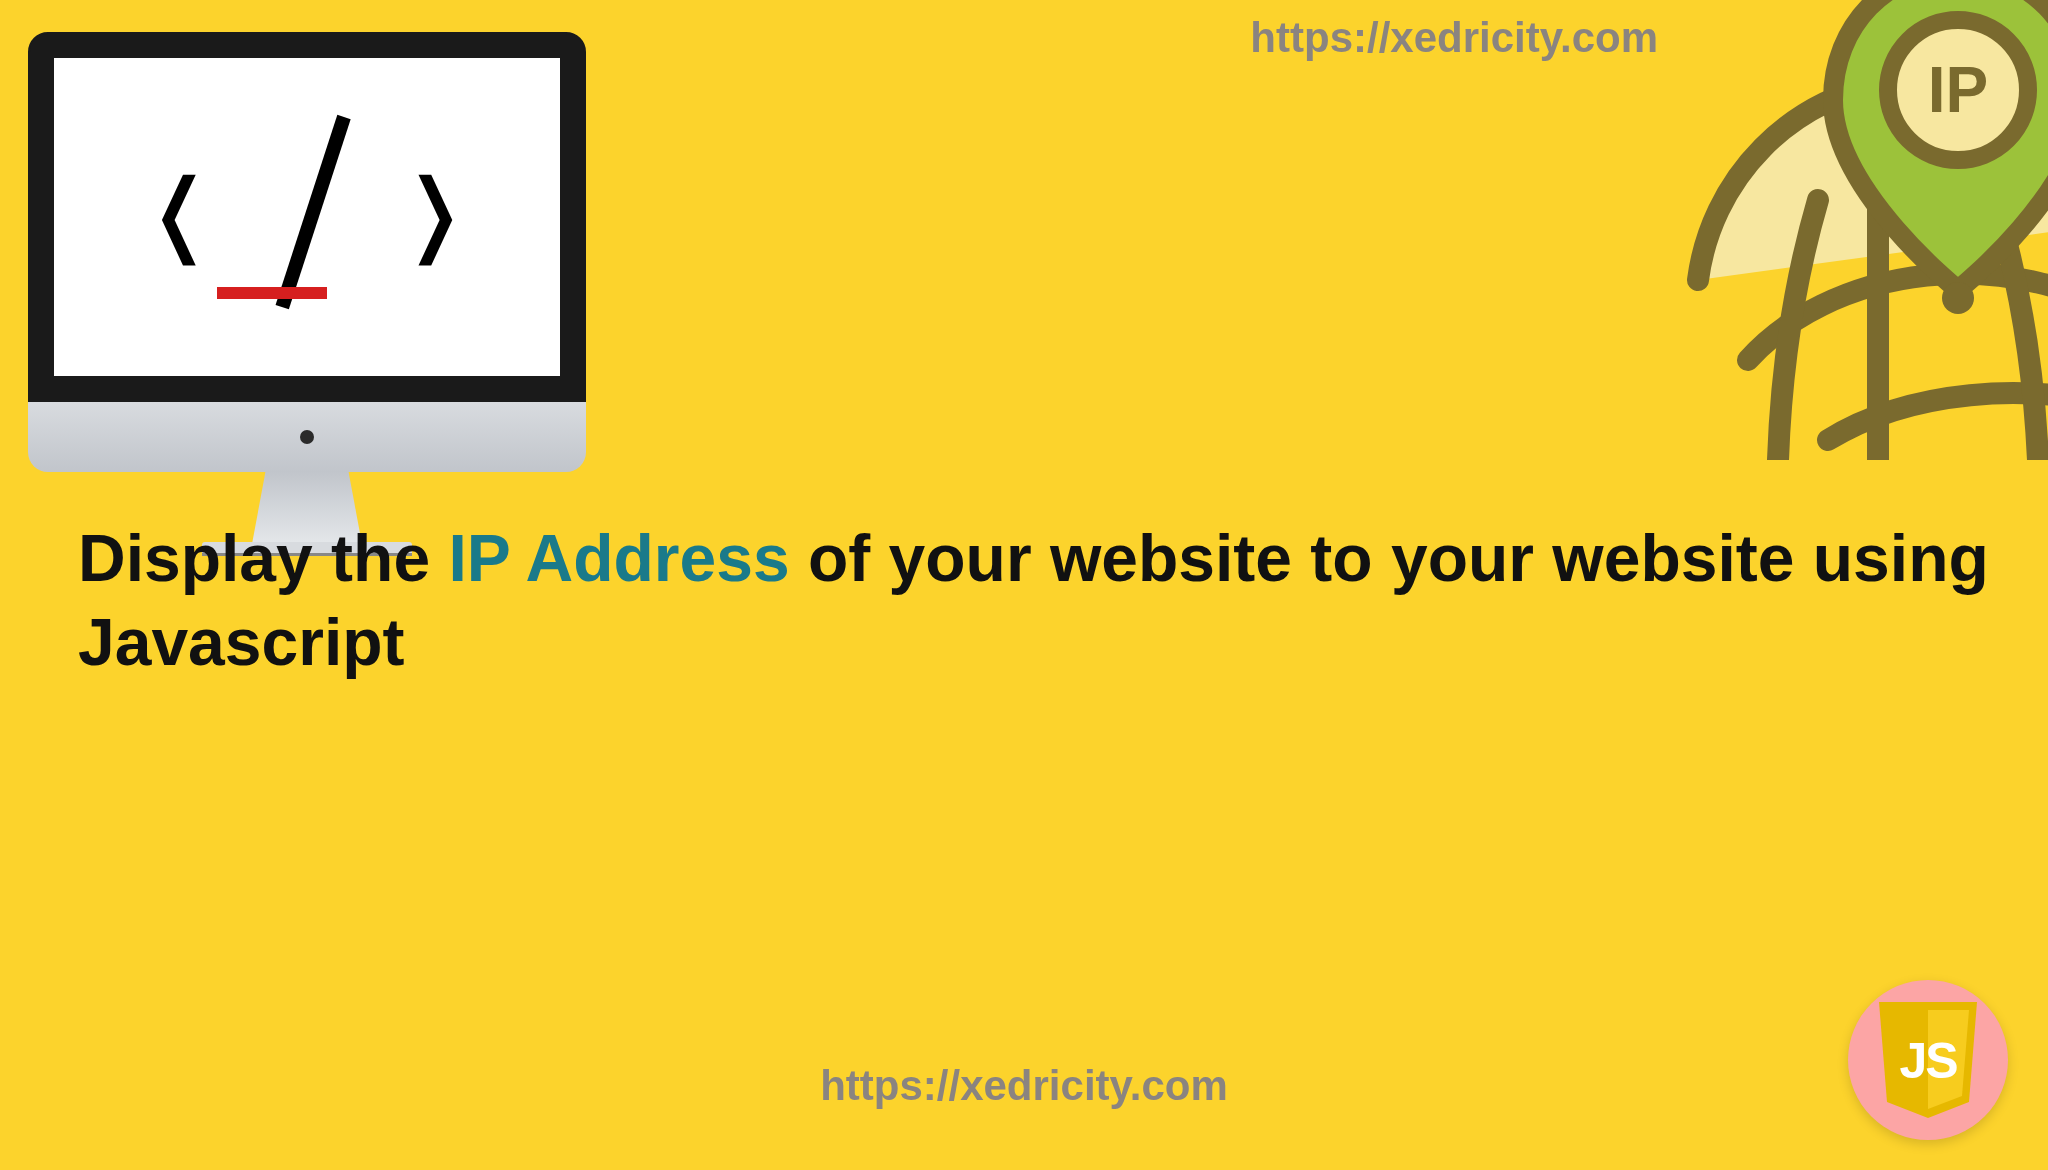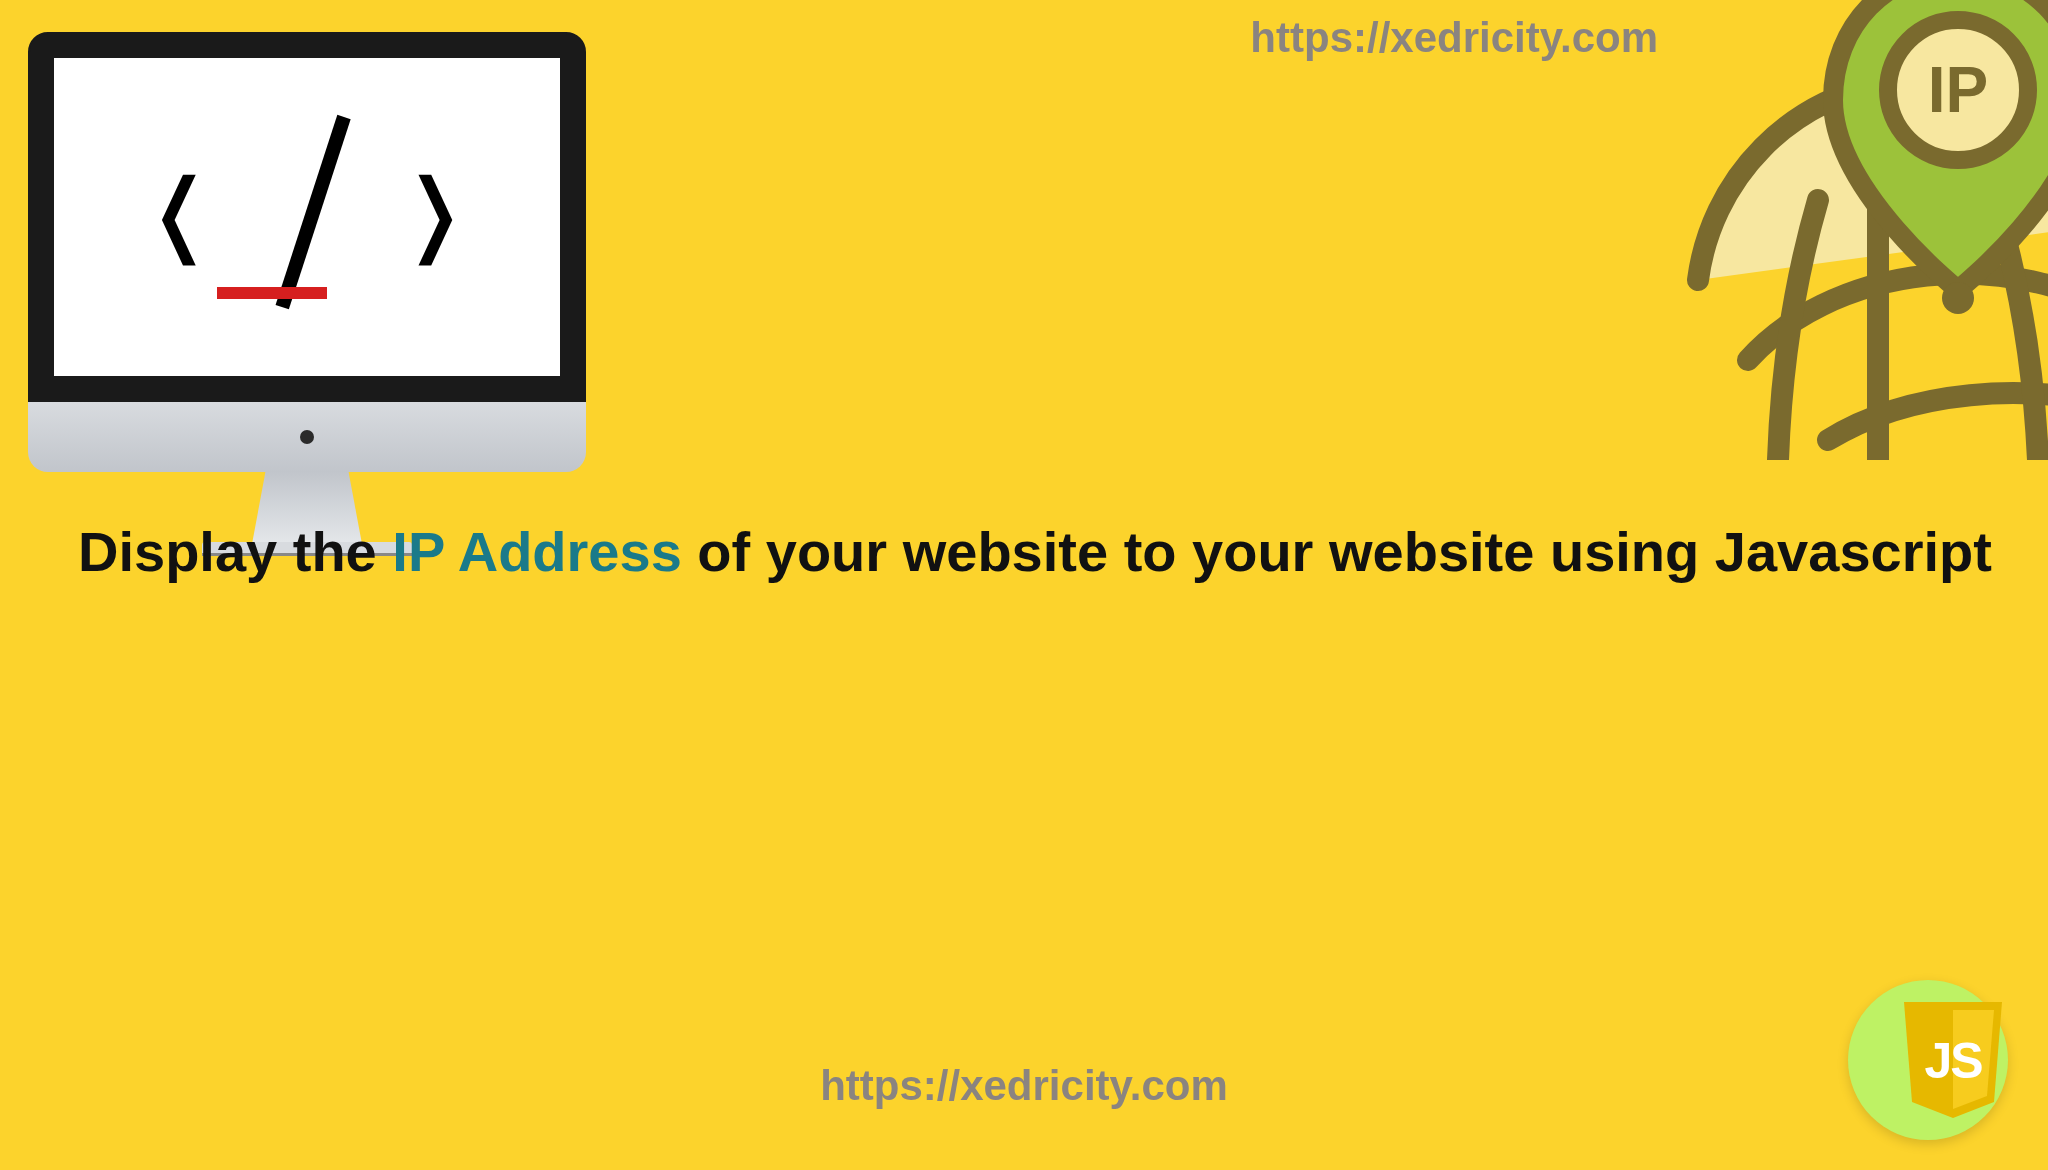--- a/index.html
+++ b/index.html
@@ -112,46 +112,46 @@
     margin: 0 auto;
     background: #d8dbdf;
     border-radius: 3px 3px 0 0;
     border-bottom: 3px solid #888;
   }
   .headline {
     position: absolute;
     top: 516px;
     left: 78px;
     right: 40px;
-    font-size: 56px;
+    font-size: 66px;
     font-weight: 800;
     color: #111;
     line-height: 1.28;
   }
   .headline .accent {
     color: #1a7a8a;
   }
   .ip-globe {
     position: absolute;
     top: -60px;
     right: -90px;
     width: 520px;
     height: 520px;
   }
   .js-badge {
     position: absolute;
     bottom: 30px;
     right: 40px;
     width: 160px;
     height: 160px;
-    background: #bef264;
+    background: #fca5a5;
     border-radius: 50%;
     display: flex;
     align-items: center;
-    justify-content: flex-end;
+    justify-content: center;
     box-shadow: 0 4px 12px rgba(0,0,0,0.15);
   }
   .js-shield {
     width: 110px;
     height: 124px;
   }
 </style>
 </head>
 <body>
 

